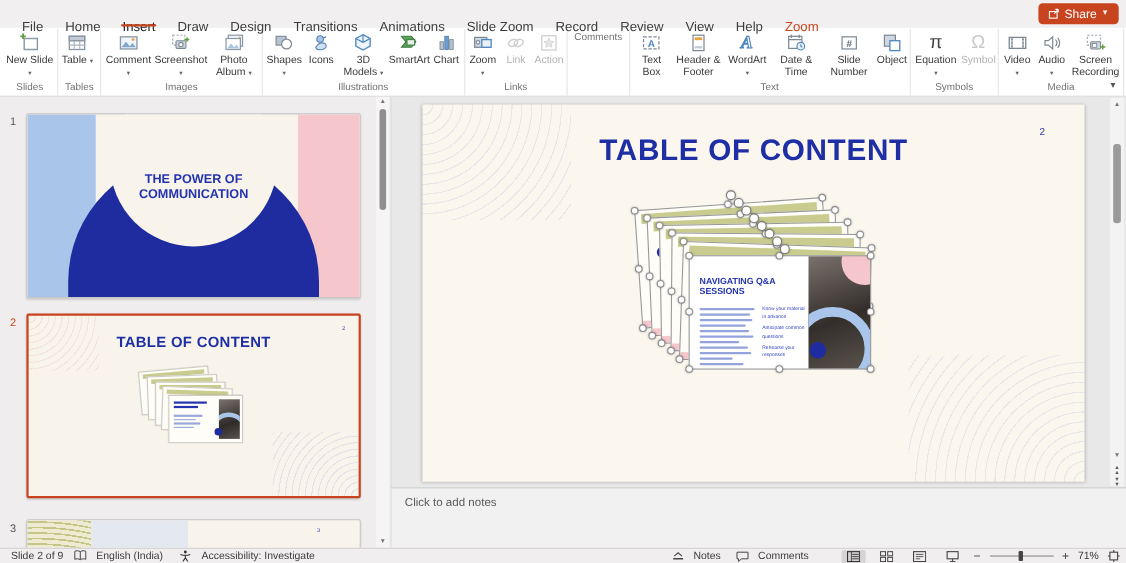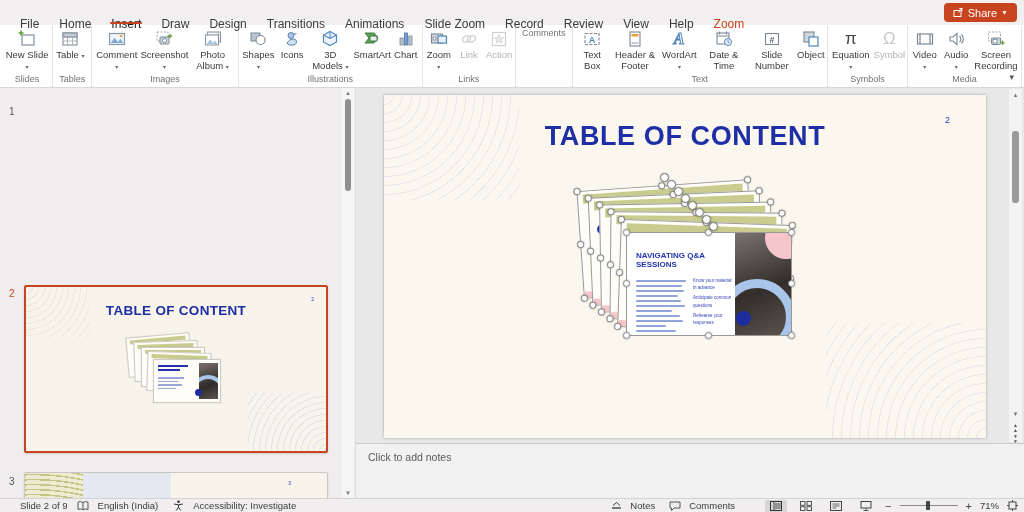--- a/index.html
+++ b/index.html
@@ -109,21 +109,21 @@
   .cscroll{position:absolute;right:2px;top:1px;width:13px;height:353px;background:#F4F3F3}
   .cthumb{position:absolute;left:3px;top:42px;width:7px;height:72px;background:#9a9a9a;border-radius:3px}
   .dbl{position:absolute;left:2px;font-size:5px;line-height:4.5px;color:#555;text-align:center;width:9px}
 
   
   .notes{position:absolute;left:355px;top:443px;right:0;height:55px;background:#F2F1F1;border-top:1px solid #CCCACA;border-left:1px solid #DEDCDC}
   .notes-text{position:absolute;left:12px;top:7px;font-size:10.5px;color:#5a5a5a}
 
   
   .statusbar{position:absolute;left:0;bottom:0;right:0;height:14px;background:#F0EEEE;border-top:1px solid #D4D2D2;display:flex;align-items:center;font-size:9.5px;color:#3b3b3b}
-  .sb-left{display:flex;align-items:flex-end;gap:9px;margin-left:20px}
+  .sb-left{display:flex;align-items:flex-start;gap:9px;margin-left:10px}
   .sb-right{display:flex;align-items:center;gap:8px;margin-left:auto;margin-right:6px}
   .sb-bold{font-weight:400}
   .sicon{display:inline-flex;align-items:center}
   .viewbtn{display:inline-flex;align-items:center;padding:1px 5px;border-radius:2px}
   .viewbtn.active{background:#D6D4D4}
   .zslider{position:relative;width:58px;height:10px}
   .ztrack{position:absolute;left:0;right:0;top:4.5px;height:1px;background:#8a8a8a}
   .ztick{position:absolute;left:50%;top:2.5px;width:1px;height:5px;background:#8a8a8a}
   .zthumb{position:absolute;left:26px;top:0.5px;width:4px;height:9px;background:#444;border-radius:1px}
   .zsign{font-size:11px;color:#444;line-height:10px}
@@ -435,20 +435,27 @@
         <span class="rlb"><span>Screen Recording</span></span>
       </div>
     </div>
     <div class="rname">Media</div>
   </div>
 </div>
 <div class="ribbon-collapse">▾</div>
 
 <div class="panel">
   <div class="tnum" style="top:18px">1</div>
+  <div class="thumb" style="top:15px">
+    <div class="s1blue"></div>
+    <div class="s1pink"></div>
+    <div class="s1dome"></div>
+    <div class="s1circle"></div>
+    <div class="s1title">THE POWER OF COMMUNICATION</div>
+  </div>
 
   <div class="tnum sel" style="top:200px">2</div>
   <div class="thumb selected" style="top:197px">
     <div class="arcsm1"></div>
     <div class="arcsm2"></div>
     <div class="t2title">TABLE OF CONTENT</div>
     <div class="t2num">2</div>
     <div class="mstack">
       <div class="mcard m0"></div>
         <div class="mcard m1"></div>

